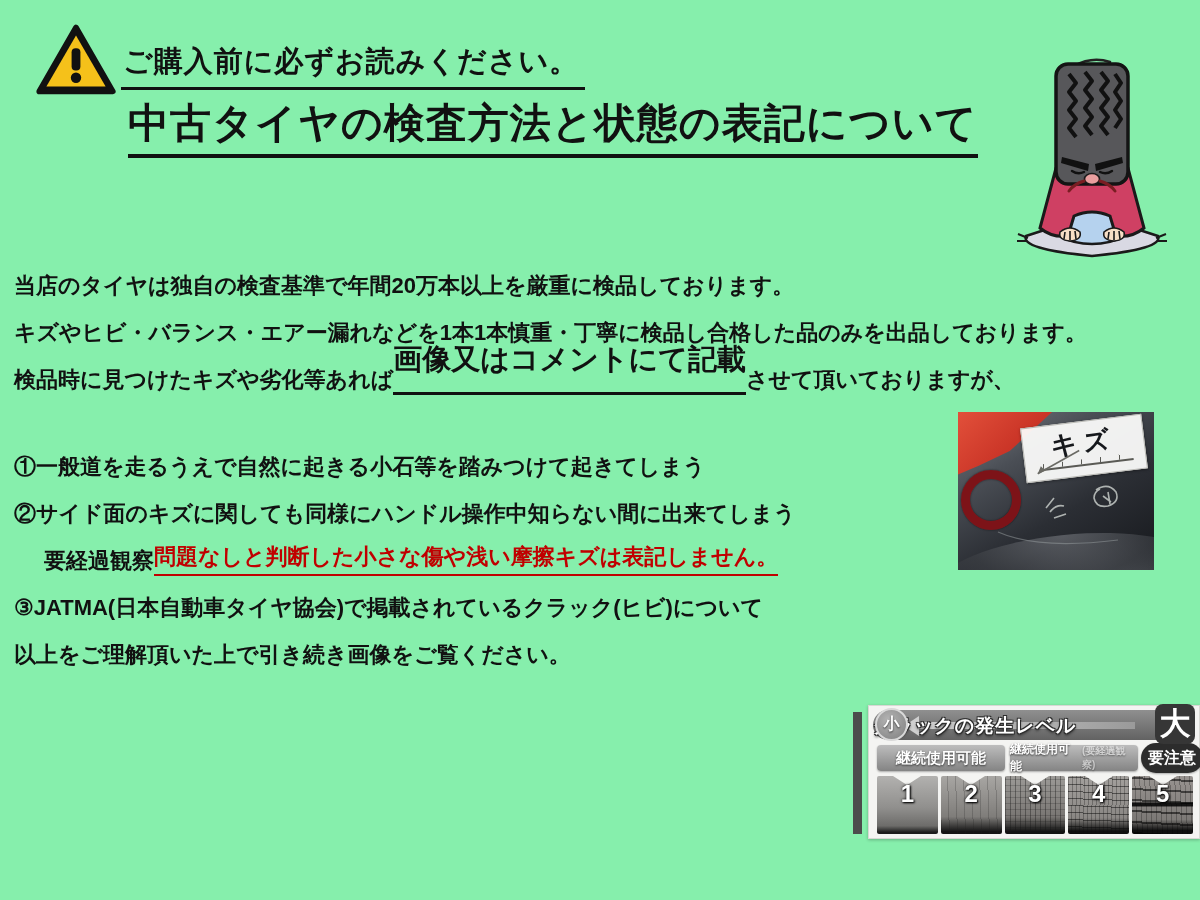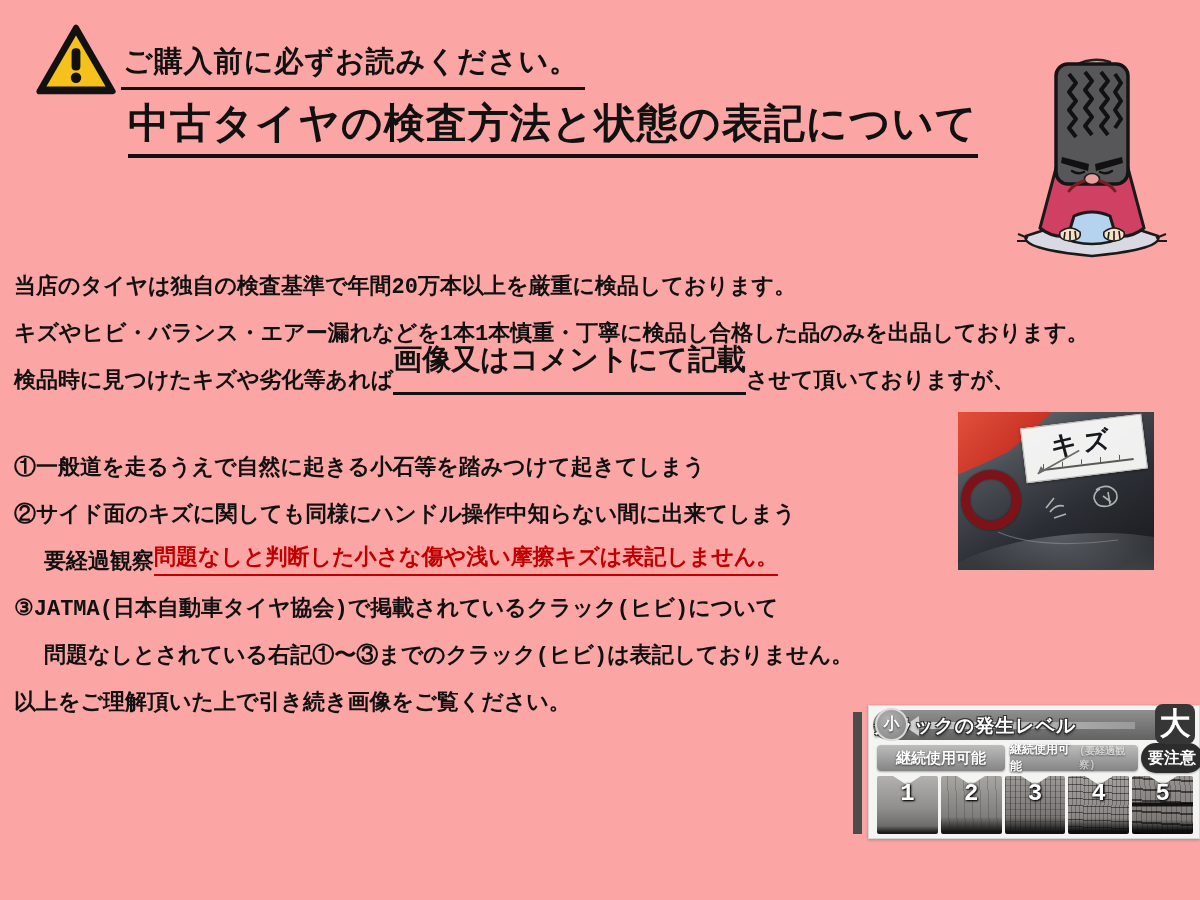--- a/index.html
+++ b/index.html
@@ -1,19 +1,19 @@
 <!DOCTYPE html>
 <html><head>
 <meta charset="utf-8">
 <style>
   * { margin:0; padding:0; box-sizing:border-box; }
   html,body { background:#ffffff; }
   .page {
-    position:relative; width:1200px; height:900px; background:#fca5a5;
-    font-family:Liberation Mono, monospace; color:#111; overflow:hidden;
+    position:relative; width:1200px; height:900px; background:#86efac;
+    font-family:Liberation Sans, sans-serif; color:#111; overflow:hidden;
   }
 
   
   .warn-icon { position:absolute; left:36px; top:24px; width:80px; height:74px; }
   .header-notice {
     position:absolute; left:121px; top:42px; font-size:29px; font-weight:800;
     letter-spacing:1px; border-bottom:3px solid #111; padding:0 6px 5px 2px;
   }
   .main-title {
     position:absolute; left:128px; top:96px; font-size:41px; font-weight:800;
@@ -235,23 +235,20 @@
       </div>
       <div class="line ind-0">
         <span class="seg normal">②サイド面のキズに関しても同様にハンドル操作中知らない間に出来てしまう</span>
       </div>
       <div class="line ind-1">
         <span class="seg normal">要経過観察</span>
         <span class="seg red-underline">問題なしと判断した小さな傷や浅い摩擦キズは表記しません。</span>
       </div>
       <div class="line ind-0">
         <span class="seg normal">③JATMA(日本自動車タイヤ協会)で掲載されているクラック(ヒビ)について</span>
-      </div>
-      <div class="line ind-1">
-        <span class="seg normal">問題なしとされている右記①〜③までのクラック(ヒビ)は表記しておりません。</span>
       </div>
       <div class="line ind-0">
         <span class="seg normal">以上をご理解頂いた上で引き続き画像をご覧ください。</span>
       </div>
     </div>
 
   <div class="scratch-photo">
     <div class="photo-rim-light"></div>
     <div class="photo-red-patch"></div>
     <svg class="photo-chalk" viewBox="0 0 196 158">

